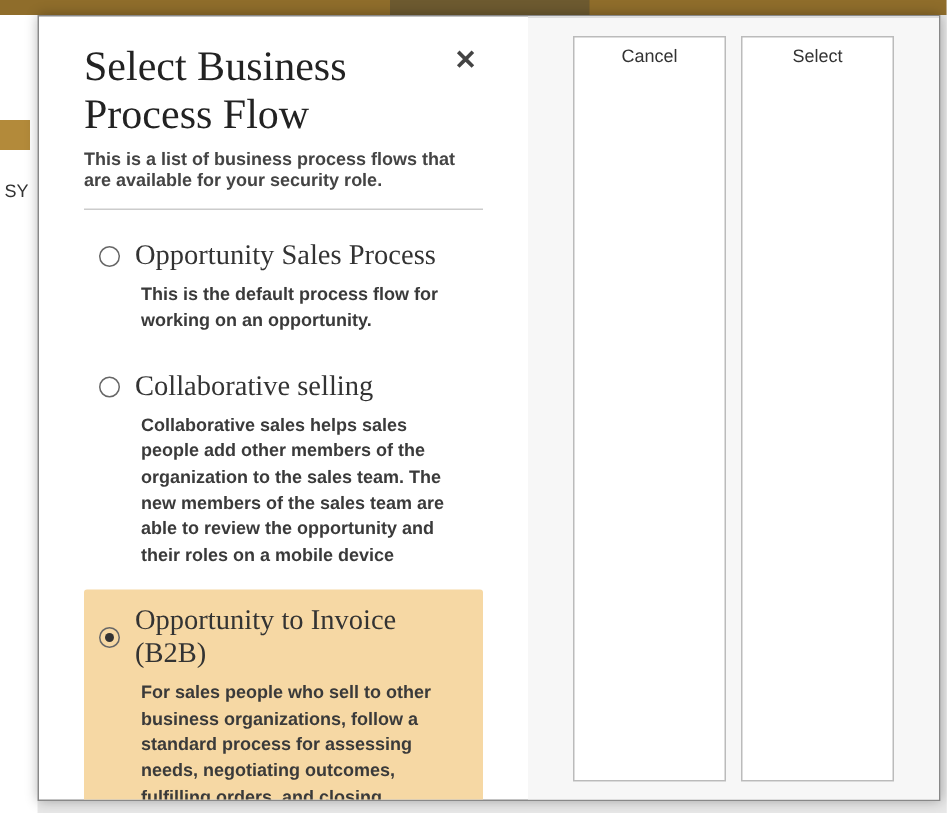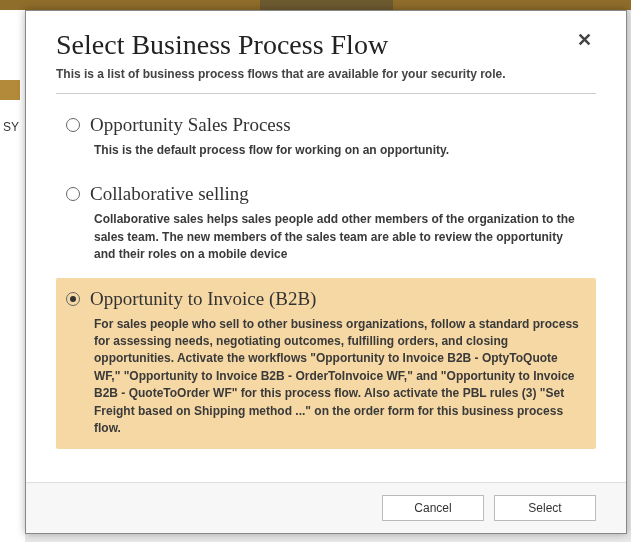--- a/index.html
+++ b/index.html
@@ -54,21 +54,21 @@
   .modal {
     position: absolute;
     left: 25px;
     top: 10px;
     width: 600px;
     height: 522px;
     background: #fff;
     border: 1px solid #888;
     box-shadow: 0 0 8px rgba(0,0,0,0.3);
     display: flex;
-    flex-direction: column;
+    flex-direction: row;
   }
   .modal-body {
     padding: 18px 30px 0 30px;
     flex: 1 1 auto;
     overflow: hidden;
   }
   .title-row {
     display: flex;
     justify-content: space-between;
     align-items: flex-start;

